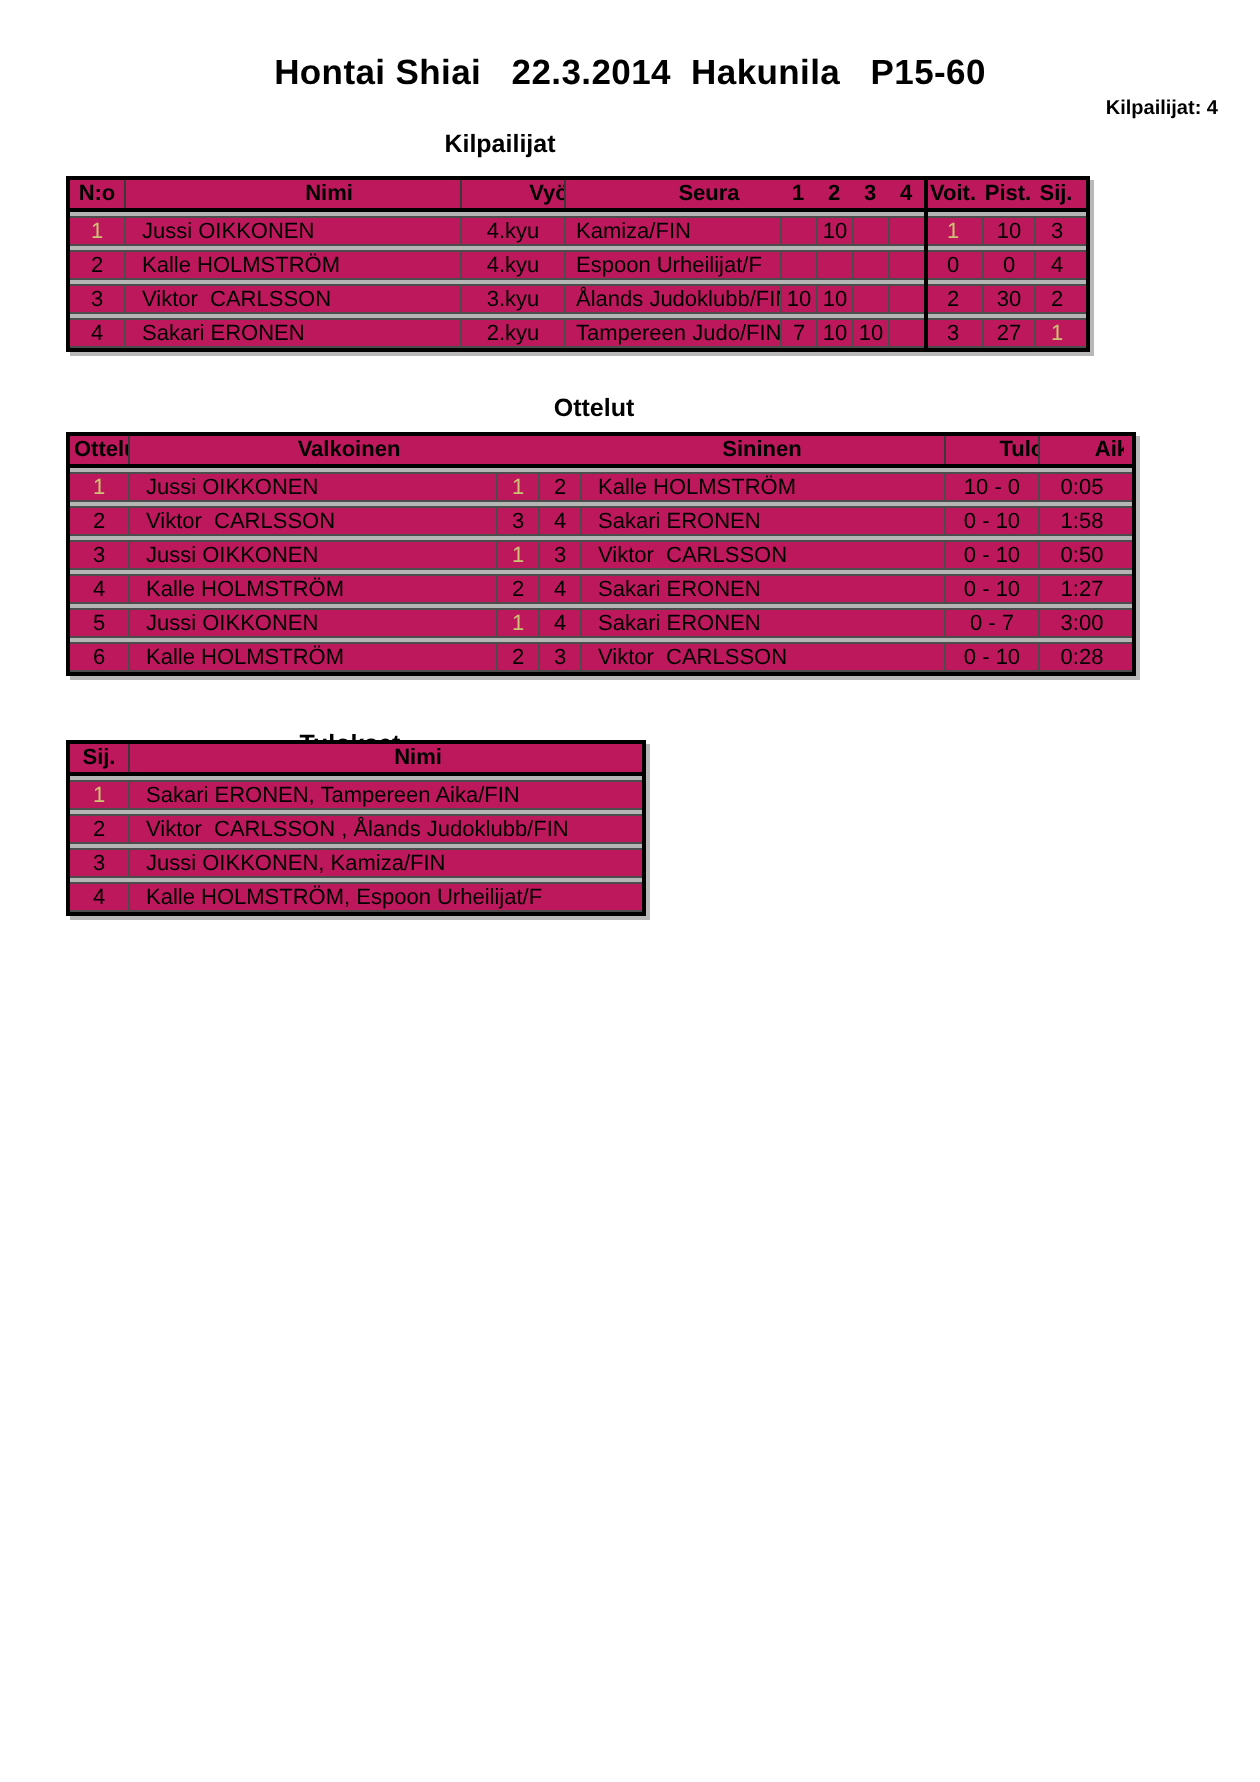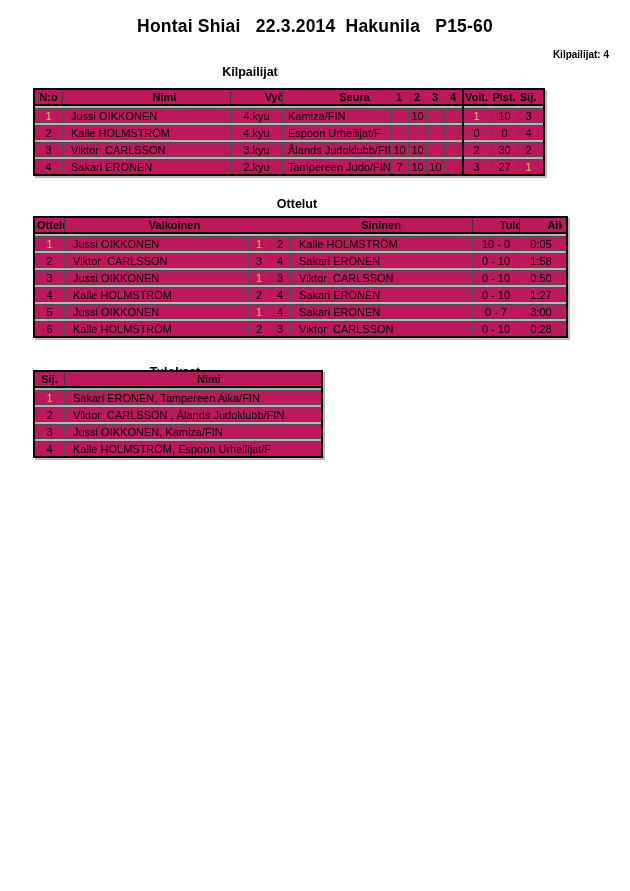--- a/index.html
+++ b/index.html
@@ -3,21 +3,21 @@
 <meta charset="utf-8">
 <style>
   html,body{margin:0;padding:0;}
   body{
     width:630px;height:891px;background:#ffffff;
     font-family:"Liberation Sans","DejaVu Sans",sans-serif;
     color:#000;position:relative;overflow:hidden;
   }
   .abs{position:absolute;}
   .main-title{
-    top:16px;left:0;width:630px;text-align:center;
+    top:26px;left:0;width:630px;text-align:center;
     font-size:17.5px;font-weight:bold;white-space:pre;letter-spacing:0.2px;
   }
   .count-label{
     top:49px;right:21px;font-size:10px;font-weight:bold;
   }
   .sec-title{
     font-size:12.5px;font-weight:bold;text-align:center;white-space:pre;
   }
   .sec-title.k{top:65px;left:0;width:500px;}
   .sec-title.o{top:197px;left:0;width:594px;}

